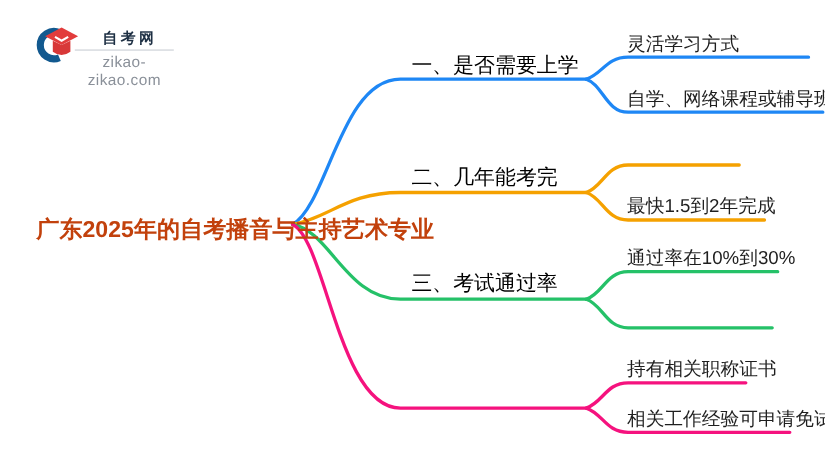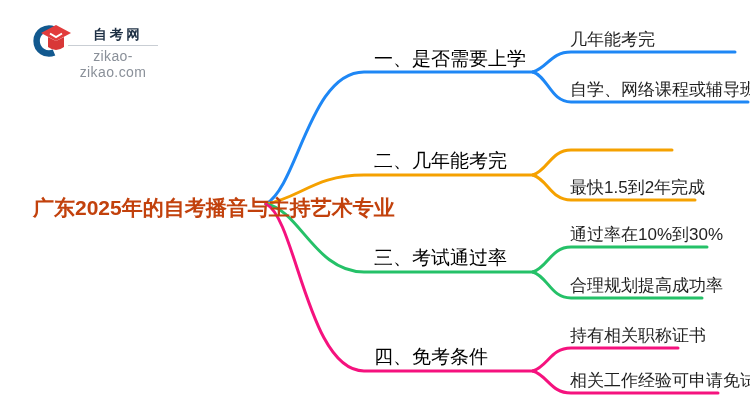--- a/index.html
+++ b/index.html
@@ -70,23 +70,21 @@
     <div id="logo-title">自考网</div>
     <div id="logo-divider"></div>
     <div id="logo-url">zikao-zikao.com</div>
   </div>
 
   <div class="lbl root-lbl">广东2025年的自考播音与主持艺术专业</div>
 
   <div class="lbl branch-lbl" style="top:46px">一、是否需要上学</div>
   <div class="lbl branch-lbl" style="top:148px">二、几年能考完</div>
   <div class="lbl branch-lbl" style="top:245px">三、考试通过率</div>
-  <div class="lbl branch-lbl" style="top:344px">四、免考条件</div>
 
-  <div class="lbl leaf-lbl" style="top:28px">几年能考完</div>
+  <div class="lbl leaf-lbl" style="top:28px">灵活学习方式</div>
   <div class="lbl leaf-lbl" style="top:78px">自学、网络课程或辅导班</div>
   <div class="lbl leaf-lbl" style="top:176px">最快1.5到2年完成</div>
   <div class="lbl leaf-lbl" style="top:223px">通过率在10%到30%</div>
-  <div class="lbl leaf-lbl" style="top:274px">合理规划提高成功率</div>
   <div class="lbl leaf-lbl" style="top:324px">持有相关职称证书</div>
   <div class="lbl leaf-lbl" style="top:369px">相关工作经验可申请免试</div>
 
 </div>
 
 </body></html>

